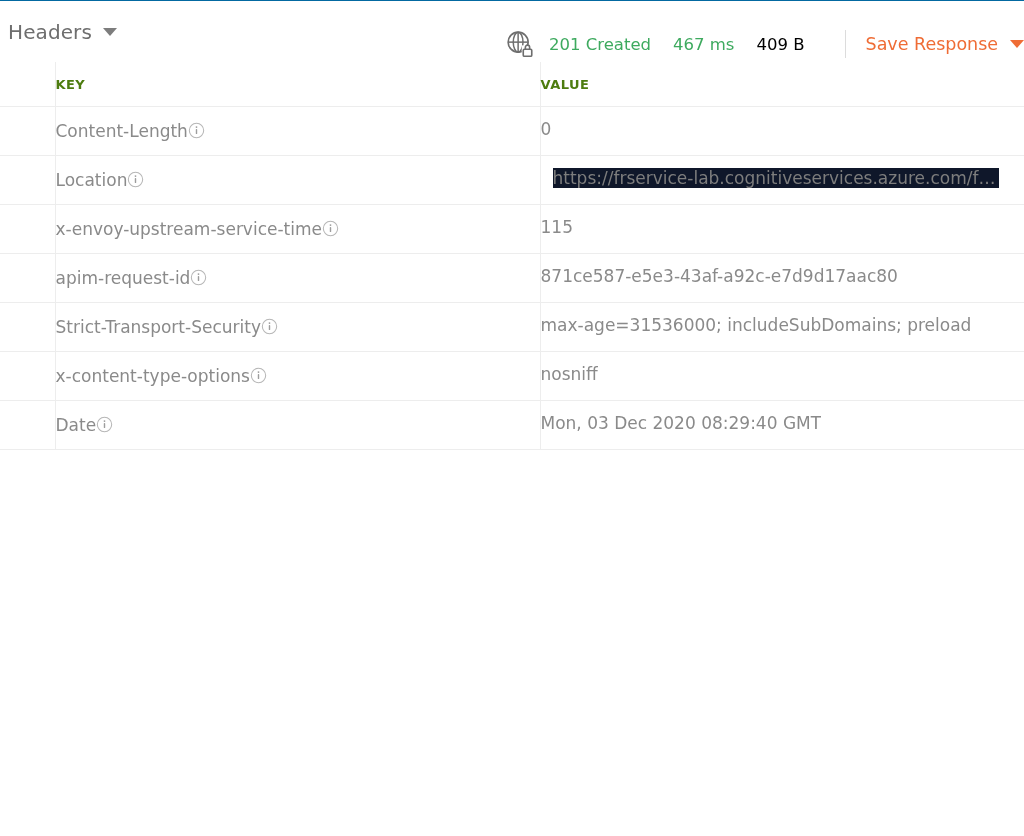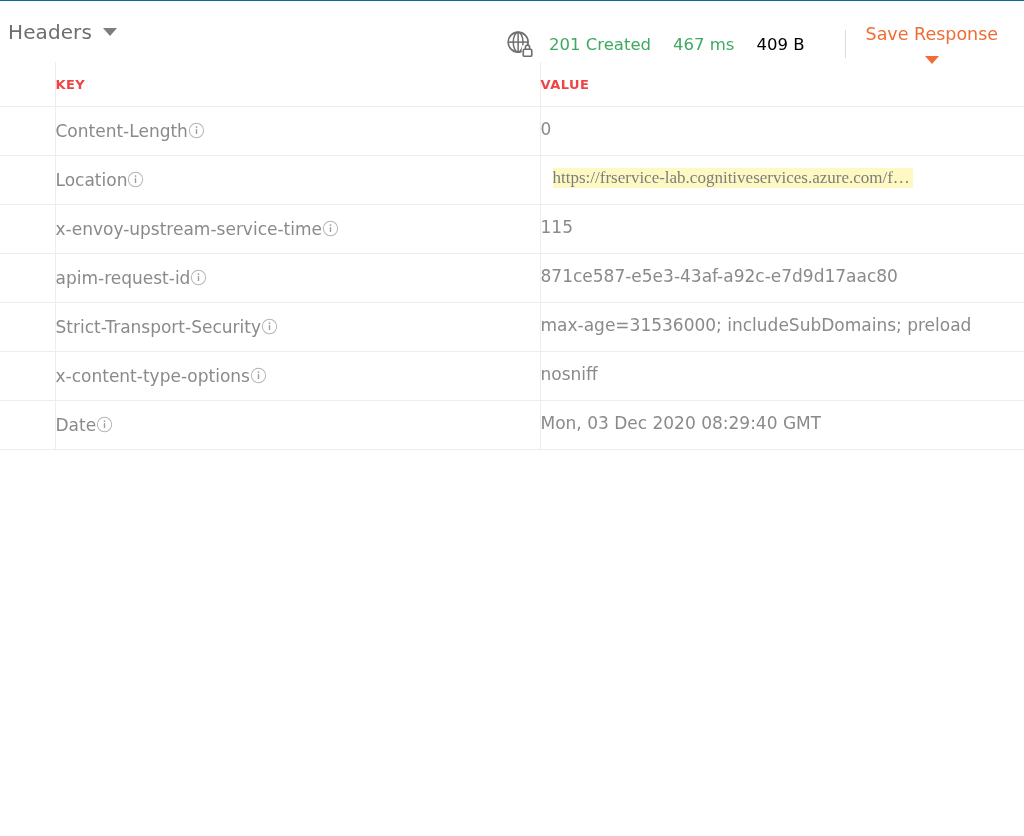--- a/index.html
+++ b/index.html
@@ -73,21 +73,20 @@
     width: 1px;
     height: 28px;
     background: #dcdcdc;
     margin: 0 20px 0 18px;
   }
   #save-response {
     display: flex;
     align-items: center;
     gap: 12px;
     white-space: nowrap;
-    flex-direction: column;
   }
   #save-response .label {
     font-size: 17.5px;
     color: #ef6c35;
   }
 
   
   #headers-table {
     width: 1024px;
     border-collapse: collapse;
@@ -112,21 +111,21 @@
     padding-left: 12px;
   }
   .cell-value {
     padding-left: 12px;
   }
 
   thead tr { height: 44px; }
   thead .col-title {
     font-size: 13px;
     font-weight: bold;
-    color: #ef4444;
+    color: #4d7c0f;
     letter-spacing: 0.45px;
   }
 
   tbody tr { height: 49px; }
 
   .key-inner {
     display: flex;
     align-items: center;
   }
   .key-text {
@@ -234,21 +233,21 @@
         <td class="cell-key">
           <span class="key-inner">
             <span class="key-text">Location</span>
             <svg class="info-icon" viewBox="0 0 18 18">
               <circle cx="9" cy="9" r="7.6" fill="none" stroke="#b6b6b6" stroke-width="1.1"></circle>
               <circle cx="9" cy="5.4" r="0.95" fill="#9d9d9d"></circle>
               <rect x="8.25" y="7.5" width="1.5" height="5.3" rx="0.6" fill="#9d9d9d"></rect>
             </svg>
           </span>
         </td>
-        <td class="cell-value"><span class="value-text highlighted" style="background: #fef9c3; font-family: Liberation Serif, serif;">https://frservice-lab.cognitiveservices.azure.com/f…</span></td>
+        <td class="cell-value"><span class="value-text highlighted" style="background: #0f172a;">https://frservice-lab.cognitiveservices.azure.com/f…</span></td>
       </tr>
       <tr>
         <td class="cell-gutter"></td>
         <td class="cell-key">
           <span class="key-inner">
             <span class="key-text">x-envoy-upstream-service-time</span>
             <svg class="info-icon" viewBox="0 0 18 18">
               <circle cx="9" cy="9" r="7.6" fill="none" stroke="#b6b6b6" stroke-width="1.1"></circle>
               <circle cx="9" cy="5.4" r="0.95" fill="#9d9d9d"></circle>
               <rect x="8.25" y="7.5" width="1.5" height="5.3" rx="0.6" fill="#9d9d9d"></rect>

